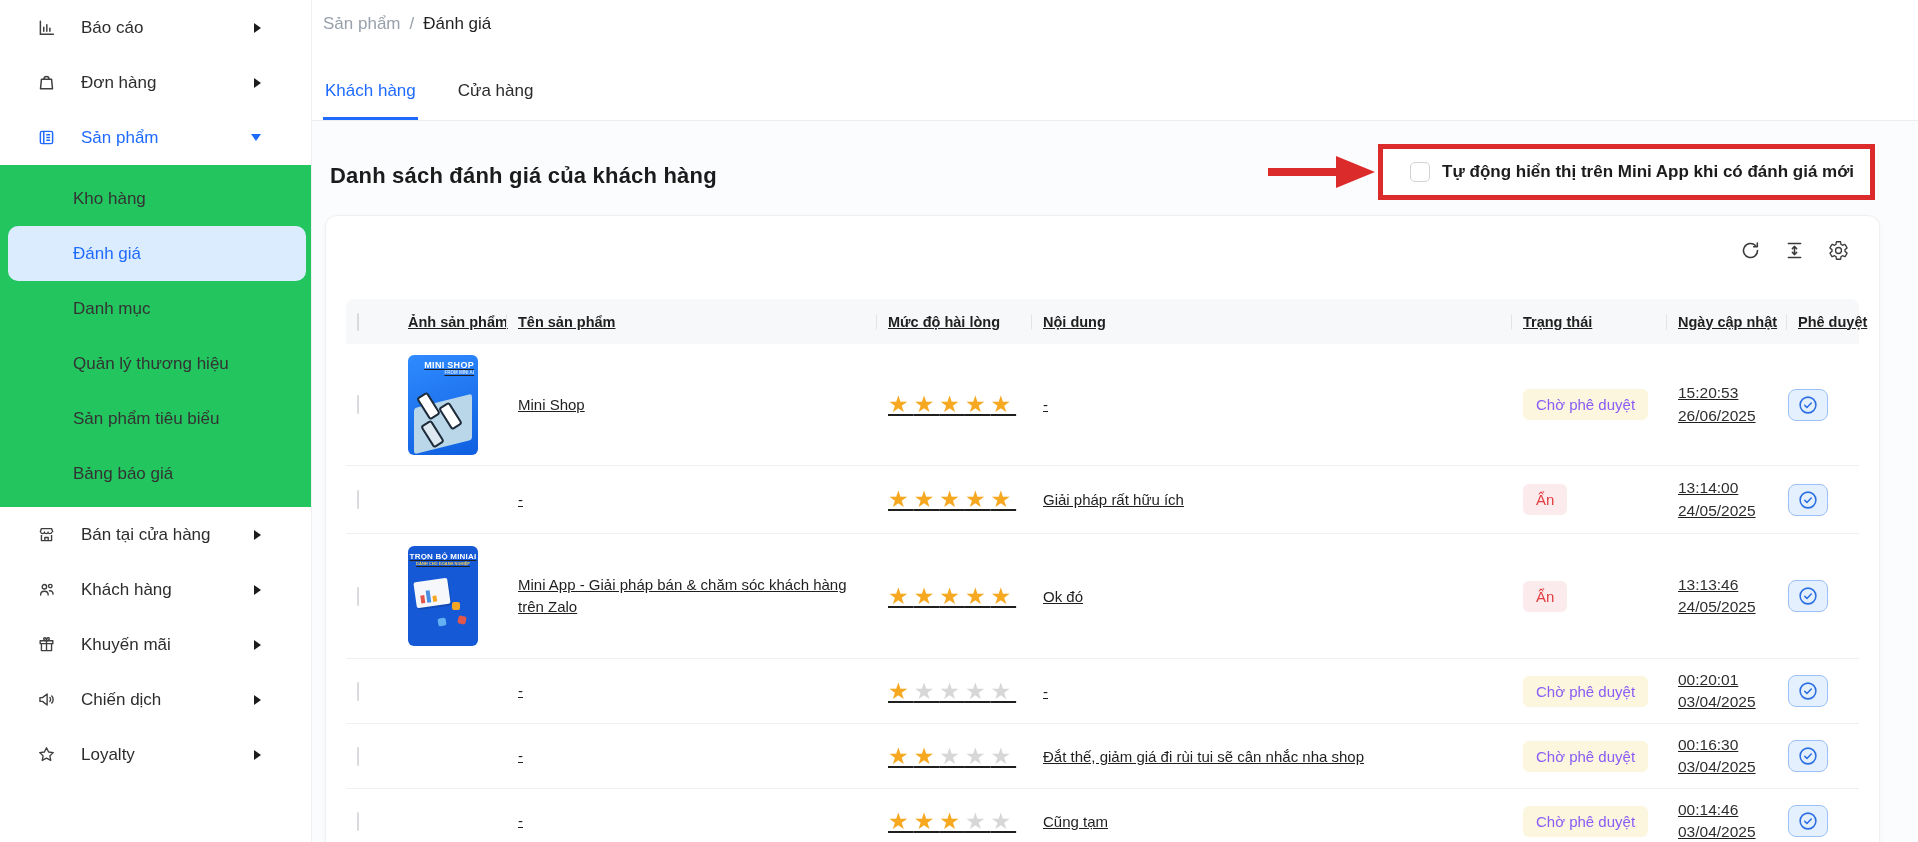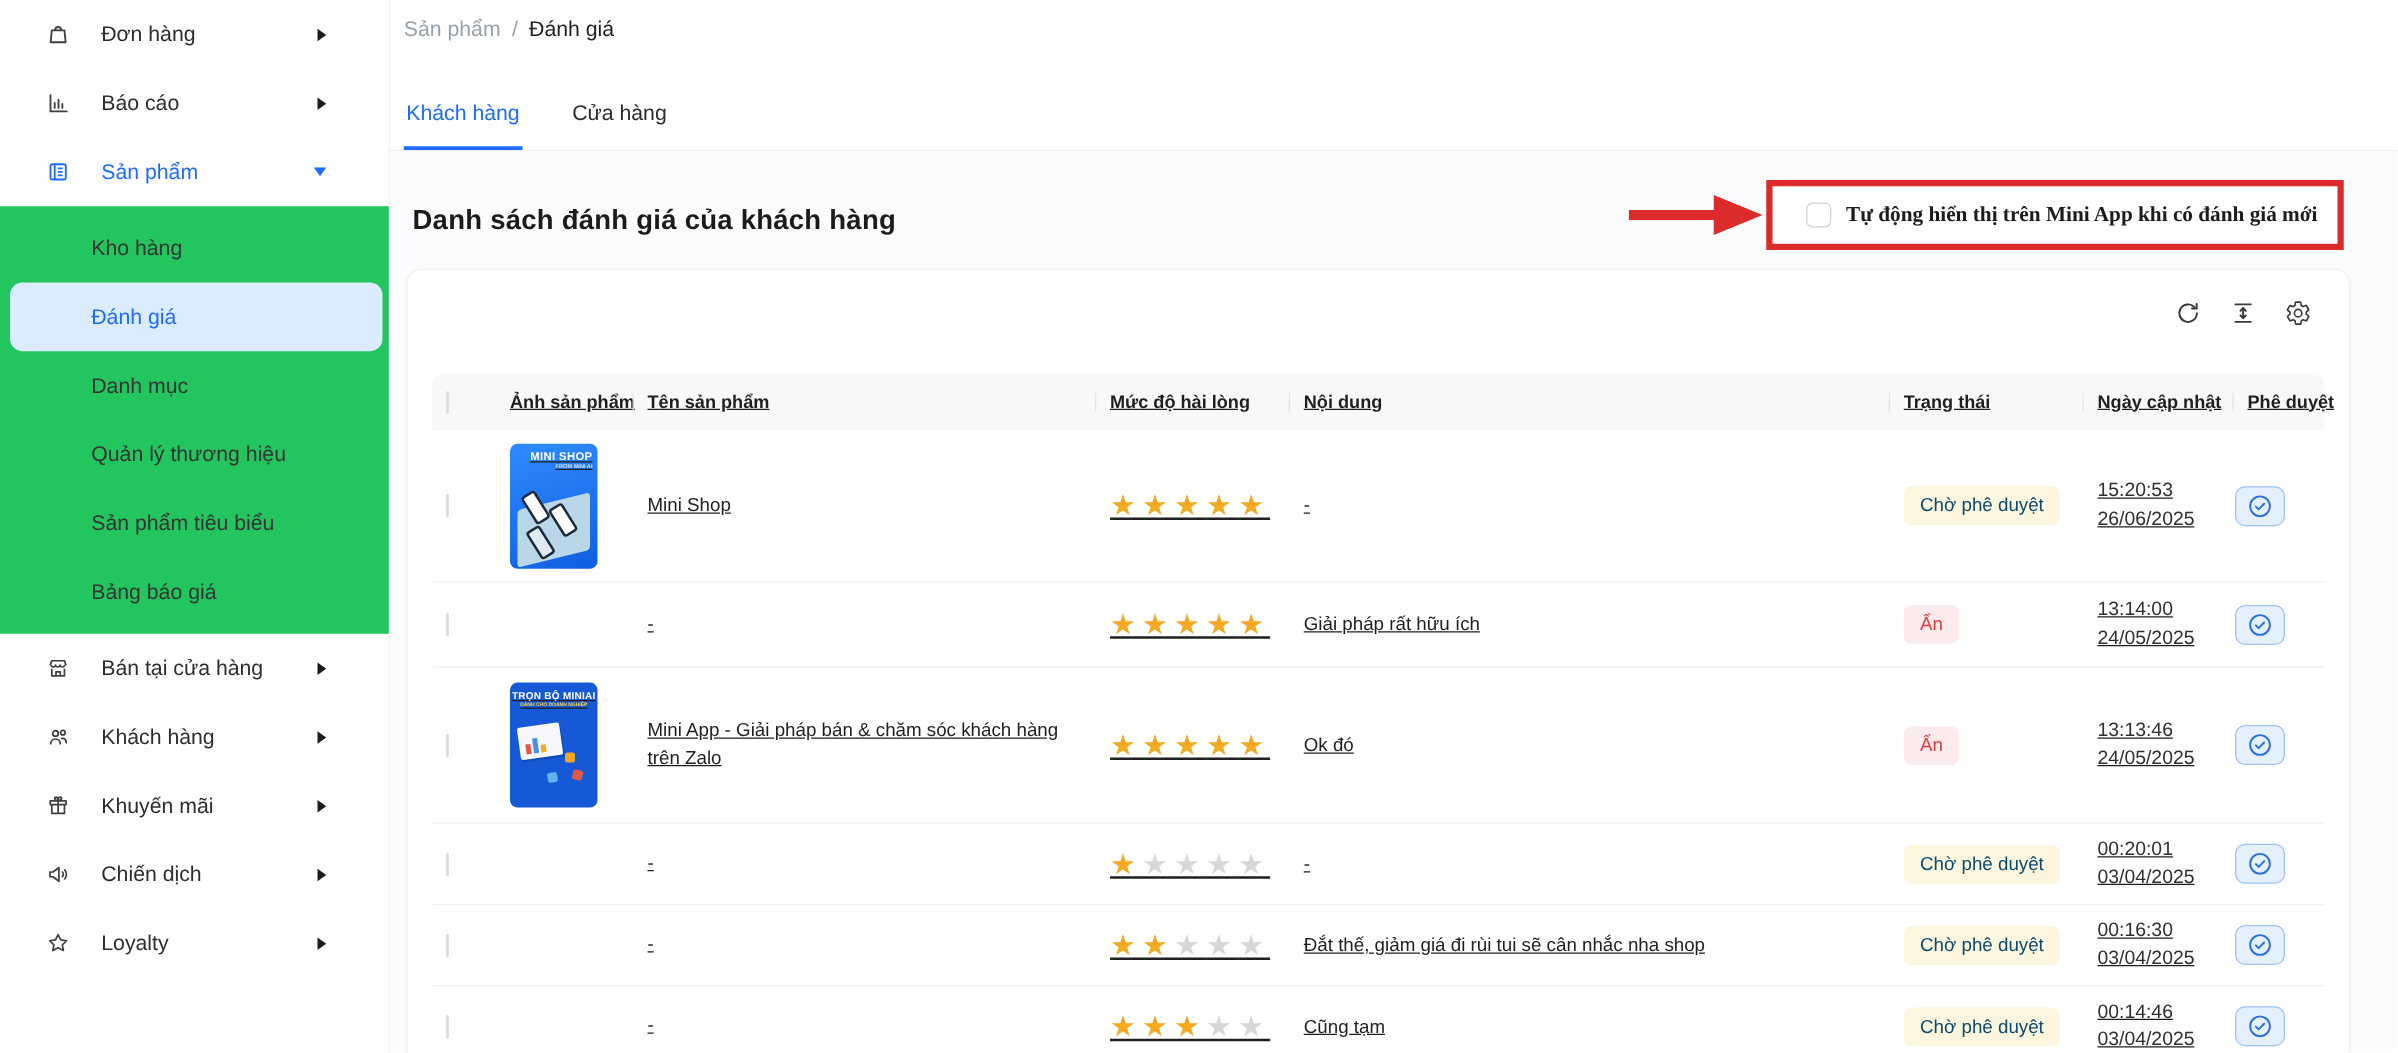--- a/index.html
+++ b/index.html
@@ -28,21 +28,21 @@
   .bc-current { color:#1f1f1f; }
   .tabs { position:absolute; bottom:0; left:11px; display:flex; gap:38px; }
   .tab { font-size:17px; padding:0 2px 16px 2px; cursor:pointer; color:#2b2b2b; border-bottom:3px solid transparent; }
   .tab.active { color:#1F6BFF; border-bottom-color:#1F6BFF; font-weight:500; }
 
   .content { position:relative; height:721px; }
   .page-title { font-size:22px; font-weight:700; color:#1b1b1b; padding:42px 0 0 18px; letter-spacing:.2px; }
 
   
   .anno { position:absolute; top:23px; right:43px; display:flex; align-items:center; }
-  .anno-box { border:5px solid #DB2B2B; background:#fff; display:flex; gap:12px; padding:13px 16px;font-family:Liberation Serif, serif; }
+  .anno-box { border:5px solid #DB2B2B; background:#fff; display:flex; gap:12px; padding:13px 16px; }
   .anno-box .cb { background:#fff; border-color:#cfd2d6; }
   .anno-label { font-size:17px; font-weight:600; color:#1c1c1c; white-space:nowrap; }
 
   
   .card { margin:26px 0 0 13px; width:1555px; height:660px; background:#fff; border:1px solid #f0f0f1;
           border-radius:12px; padding:20px 20px 0 20px; box-shadow:0 1px 4px rgba(0,0,0,.04); }
   .tools { height:28px; display:flex; justify-content:flex-end; align-items:center; gap:18px; padding-right:8px; margin-bottom:35px; }
   .tool-btn { width:26px; height:26px; border:none; background:transparent; cursor:pointer; display:flex; align-items:center; justify-content:center; color:#3a3a3a; }
 
   
@@ -50,21 +50,21 @@
   .thead { height:45px; background:#f7f8f9; border-radius:8px 8px 0 0; font-size:14.5px; font-weight:700; color:#1f1f1f; }
   .thead .hcell { padding-left:12px; position:relative; white-space:nowrap; }
   .thead .hcell.sep::before { content:""; position:absolute; left:0; top:50%; transform:translateY(-50%); width:1px; height:15px; background:#e3e4e6; }
   .tbody .trow { border-bottom:1px solid #f0f0f1; font-size:15px; }
   .cell { padding-left:12px; }
   .cb { width:20px; height:20px; border:1.5px solid #d8dadd; border-radius:5px; background:#f3f4f6; cursor:pointer; margin-left:11px; }
   .name-cell { color:#1f1f1f; line-height:1.45; padding-right:24px; }
   .stars { white-space:nowrap; font-size:23px; letter-spacing:5px; }
   .star-f { color:#F6A821; } .star-e { color:#D7D7D7; }
   .badge { display:inline-block; border-radius:6px; padding:7px 13px; font-size:15px; }
-  .badge.pending { background:#FBF6DD; color:#0c4a6e; }
+  .badge.pending { background:#FBF6DD; color:#8b5cf6; }
   .badge.hidden { background:#FCEBEC; color:#E23C41; }
   .date-cell { font-size:15.5px; color:#2f2f2f; line-height:1.45; }
   .approve-btn { width:40px; height:32px; border-radius:8px; background:#E5F0FE; border:1px solid #9CC1F7; cursor:pointer; display:flex; align-items:center; justify-content:center; }
 
   
   .pimg { width:70px; height:100px; border-radius:6px; position:relative; overflow:hidden; color:#fff; }
   .pimg1 { background:linear-gradient(160deg,#2f8bff,#0f5fe0); }
   .pimg1 .t { font-size:9px; font-weight:700; text-align:right; padding:5px 4px 0 0; letter-spacing:.3px; }
   .pimg1 .st { font-size:4.5px; color:#cfe3ff; text-align:right; padding-right:4px; font-weight:700; }
   .stage { position:absolute; left:6px; bottom:8px; width:58px; height:46px; background:#b9d7e9; transform:skewY(-14deg); border-radius:3px; }
@@ -86,38 +86,38 @@
   .pz3 { background:#63b1f2; left:30px; top:72px; transform:rotate(-10deg); }
 </style>
 </head>
 <body>
 
 <div class="app">
 
   <aside class="sidebar" id="sidebar">
       <div class="side-item">
         <span class="s-icon">
-          <svg width="19" height="19" viewBox="0 0 18 18" fill="none" stroke="#3f3f3f" stroke-width="1.4" stroke-linejoin="round">
-            <path d="M4.2 6h9.6l.9 9H3.3z"></path>
-            <path d="M6.6 6a2.4 2.6 0 0 1 4.8 0"></path>
-          </svg>
-        </span>
-        <span class="s-label">Đơn hàng</span>
-        <span class="arr-right"></span>
-      </div>
-      <div class="side-item">
-        <span class="s-icon">
           <svg width="19" height="19" viewBox="0 0 18 18" fill="none" stroke="#3f3f3f" stroke-width="1.4" stroke-linecap="round">
             <path d="M3.2 3v12.3h12.3"></path>
             <path d="M6.4 12.6V8.8"></path>
             <path d="M9.3 12.6V6.4"></path>
             <path d="M12.2 12.6V9.6"></path>
           </svg>
         </span>
         <span class="s-label">Báo cáo</span>
+        <span class="arr-right"></span>
+      </div>
+      <div class="side-item">
+        <span class="s-icon">
+          <svg width="19" height="19" viewBox="0 0 18 18" fill="none" stroke="#3f3f3f" stroke-width="1.4" stroke-linejoin="round">
+            <path d="M4.2 6h9.6l.9 9H3.3z"></path>
+            <path d="M6.6 6a2.4 2.6 0 0 1 4.8 0"></path>
+          </svg>
+        </span>
+        <span class="s-label">Đơn hàng</span>
         <span class="arr-right"></span>
       </div>
       <div class="side-item active">
         <span class="s-icon">
           <svg width="19" height="19" viewBox="0 0 18 18" fill="none" stroke="#1F6BFF" stroke-width="1.4" stroke-linejoin="round">
             <rect x="3.2" y="3.2" width="11.6" height="11.6" rx="1.6"></rect>
             <path d="M6.4 3.4v11.2"></path>
             <path d="M8.8 6.4h3.6M8.8 9h3.6M8.8 11.6h3.6"></path>
           </svg>
         </span>

